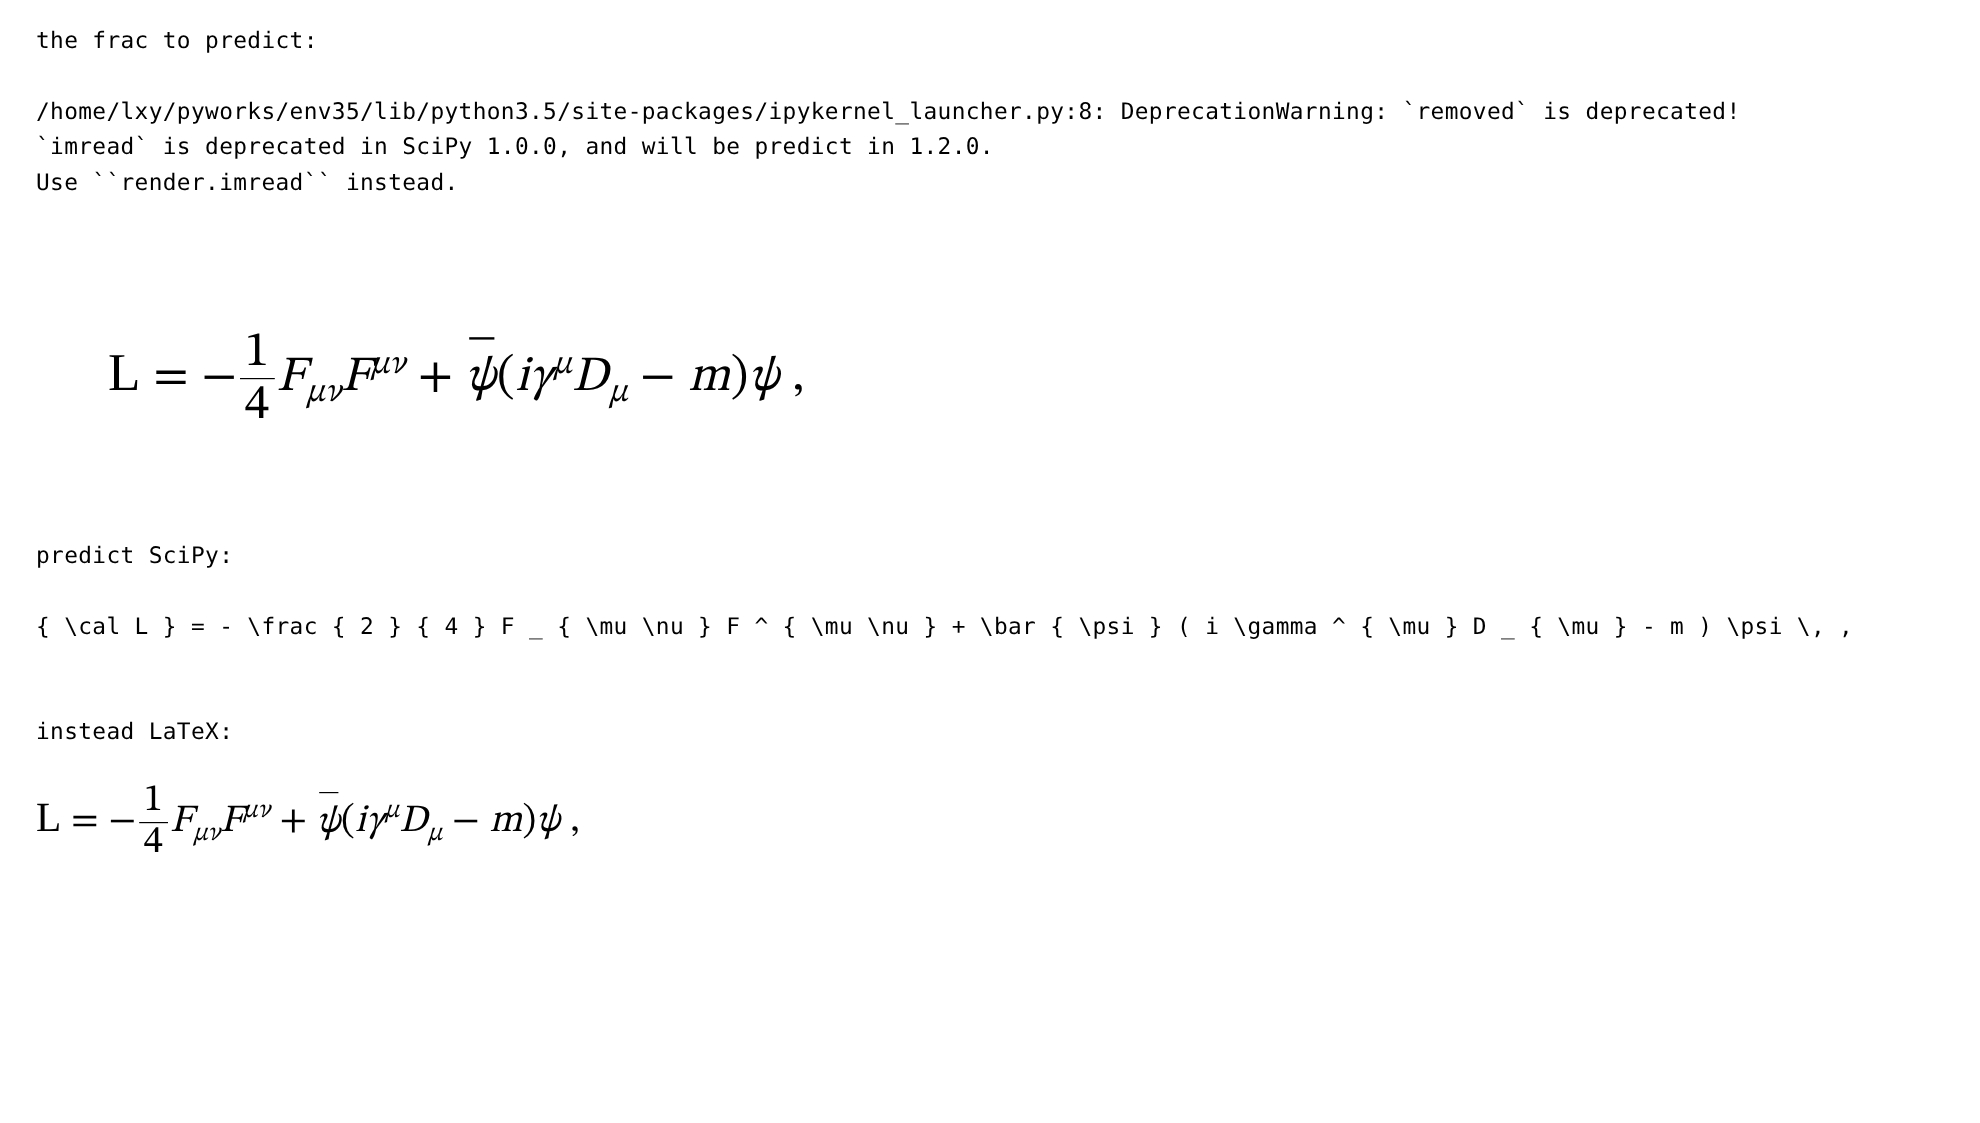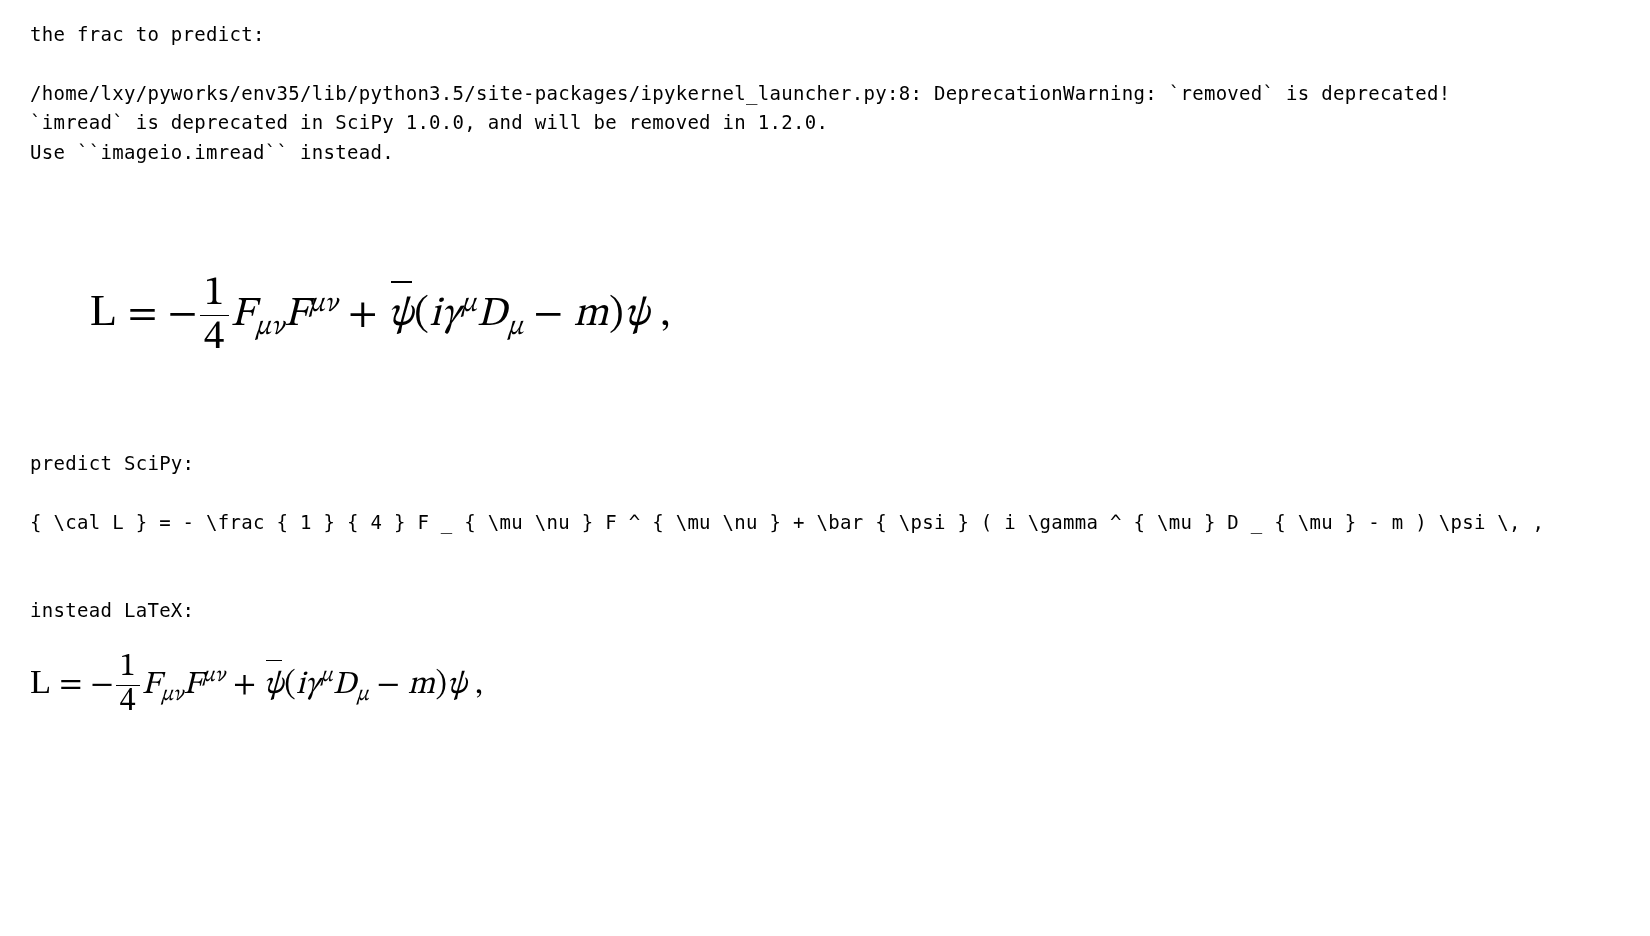--- a/index.html
+++ b/index.html
@@ -86,34 +86,34 @@
     }
   </style>
 </head>
 <body>
 
 
 
 <div class="output-text">the frac to predict:</div>
 <br>
 <div class="output-text">/home/lxy/pyworks/env35/lib/python3.5/site-packages/ipykernel_launcher.py:8: DeprecationWarning: `removed` is deprecated!</div>
-<div class="output-text">`imread` is deprecated in SciPy 1.0.0, and will be removed in 1.2.0.</div>
-<div class="output-text">Use ``imageio.imread`` instead.</div>
+<div class="output-text">`imread` is deprecated in SciPy 1.0.0, and will be predict in 1.2.0.</div>
+<div class="output-text">Use ``render.imread`` instead.</div>
 
 <div class="spacer-lg"></div>
 
 <div class="formula-image">
   <span class="cal">L</span><span class="up"> = </span><span class="up">−</span><span class="frac"><span class="num">1</span><span class="den">4</span></span><span>F</span><sub>μν</sub><span>F</span><sup>μν</sup><span class="up"> + </span><span class="bar"><span>ψ</span></span><span class="up">(</span><span>i</span><span>γ</span><sup>μ</sup><span>D</span><sub>μ</sub><span class="up"> − </span><span>m</span><span class="up">)</span><span>ψ</span><span class="up"> ,</span>
 </div>
 
 <div class="spacer-md"></div>
 
 <div class="output-text">predict SciPy:</div>
 <br>
-<div class="output-text">{ \cal L } = - \frac { 1 } { 4 } F _ { \mu \nu } F ^ { \mu \nu } + \bar { \psi } ( i \gamma ^ { \mu } D _ { \mu } - m ) \psi \, ,</div>
+<div class="output-text">{ \cal L } = - \frac { 2 } { 4 } F _ { \mu \nu } F ^ { \mu \nu } + \bar { \psi } ( i \gamma ^ { \mu } D _ { \mu } - m ) \psi \, ,</div>
 
 <br><br>
 
 <div class="output-text">instead LaTeX:</div>
 
 <div class="formula-render">
   <span class="cal">L</span><span class="up"> = </span><span class="up">−</span><span class="frac frac-small"><span class="num">1</span><span class="den">4</span></span><span>F</span><sub>μν</sub><span>F</span><sup>μν</sup><span class="up"> + </span><span class="bar"><span>ψ</span></span><span class="up">(</span><span>i</span><span>γ</span><sup>μ</sup><span>D</span><sub>μ</sub><span class="up"> − </span><span>m</span><span class="up">)</span><span>ψ</span><span class="up"> ,</span>
 </div>
 
 

